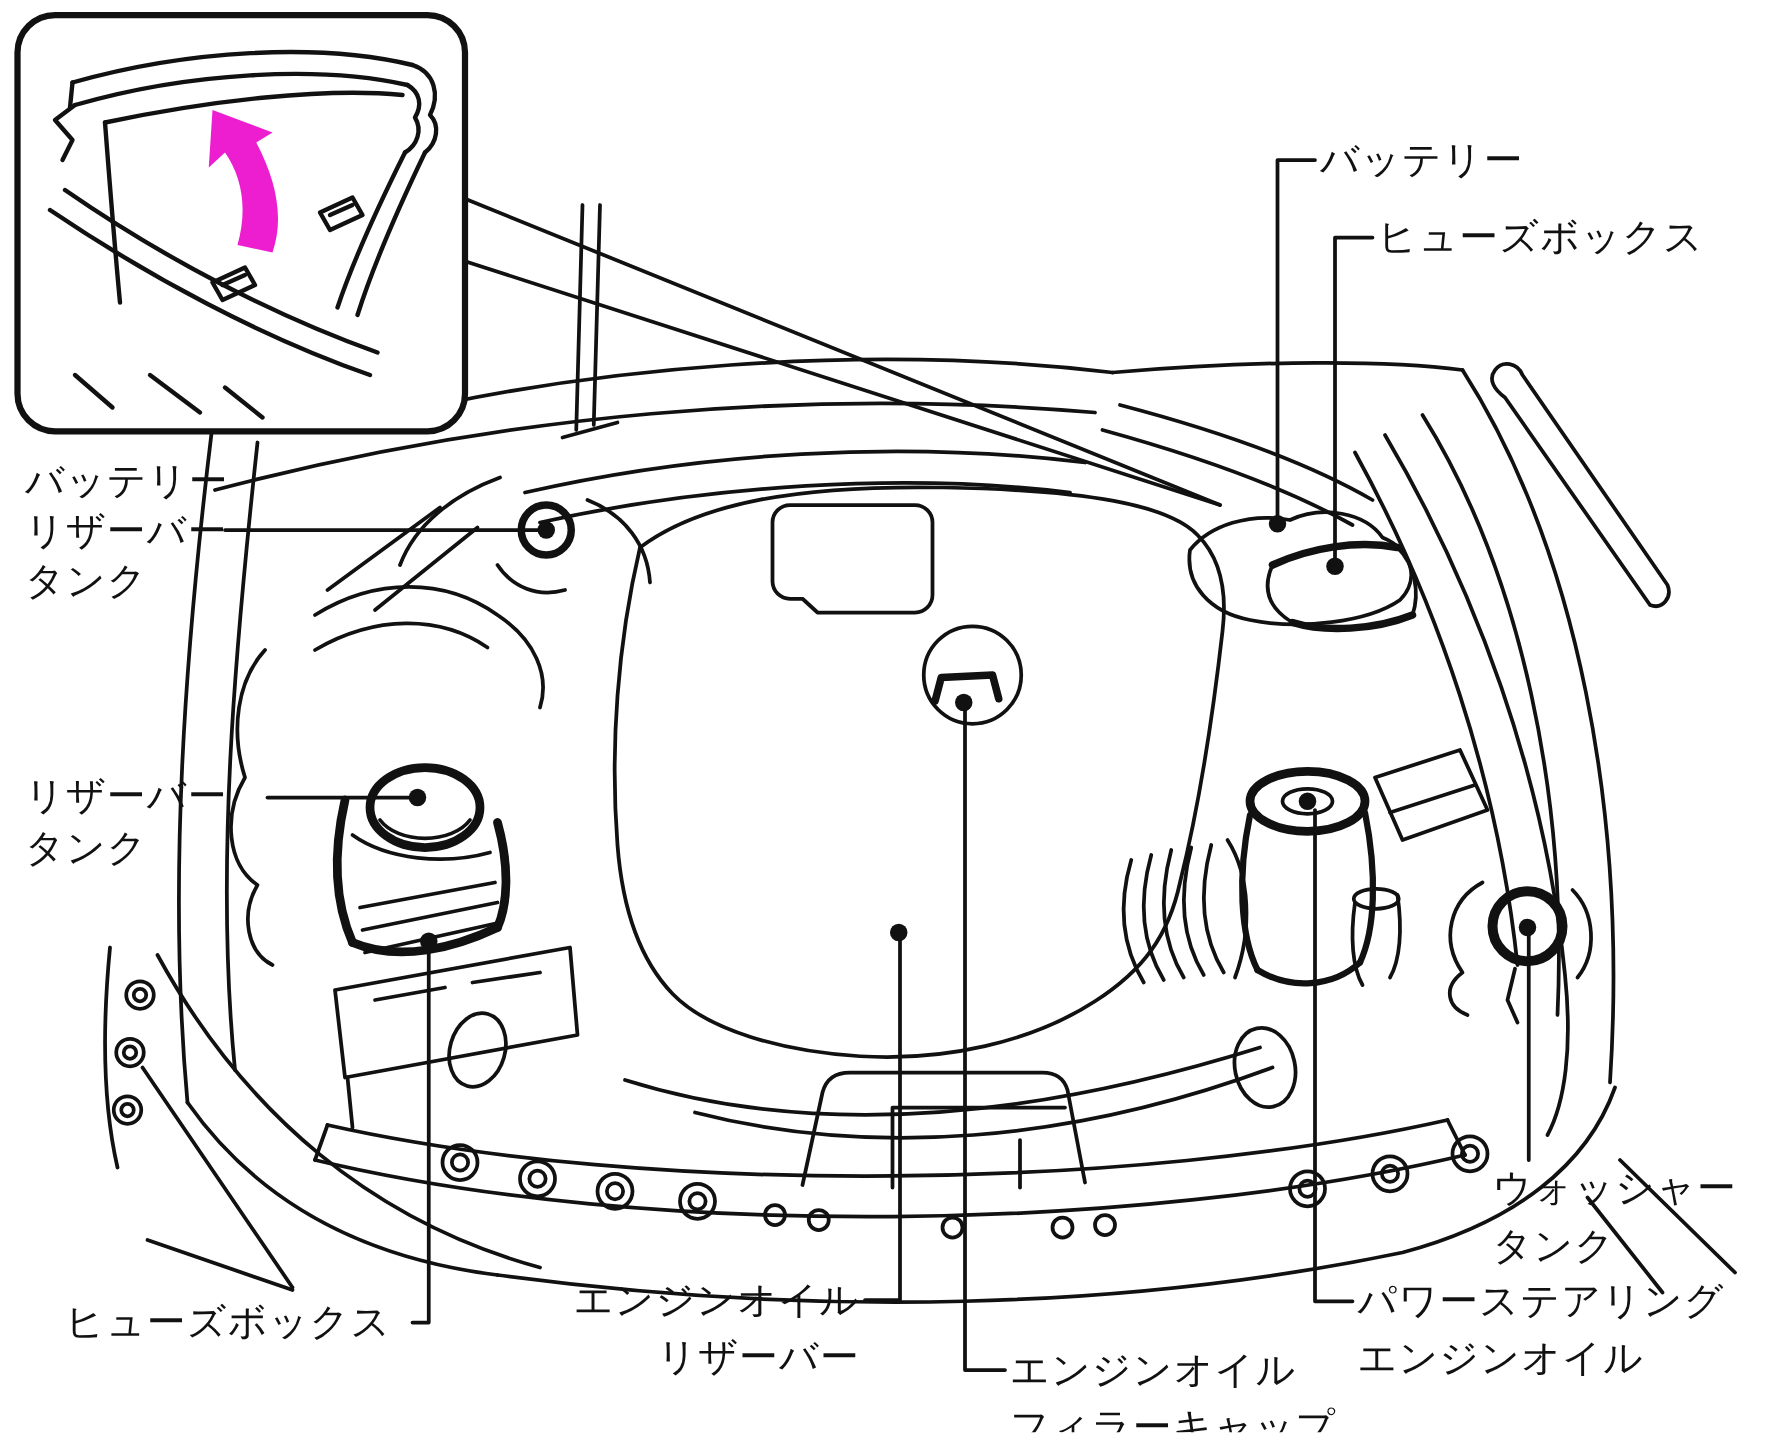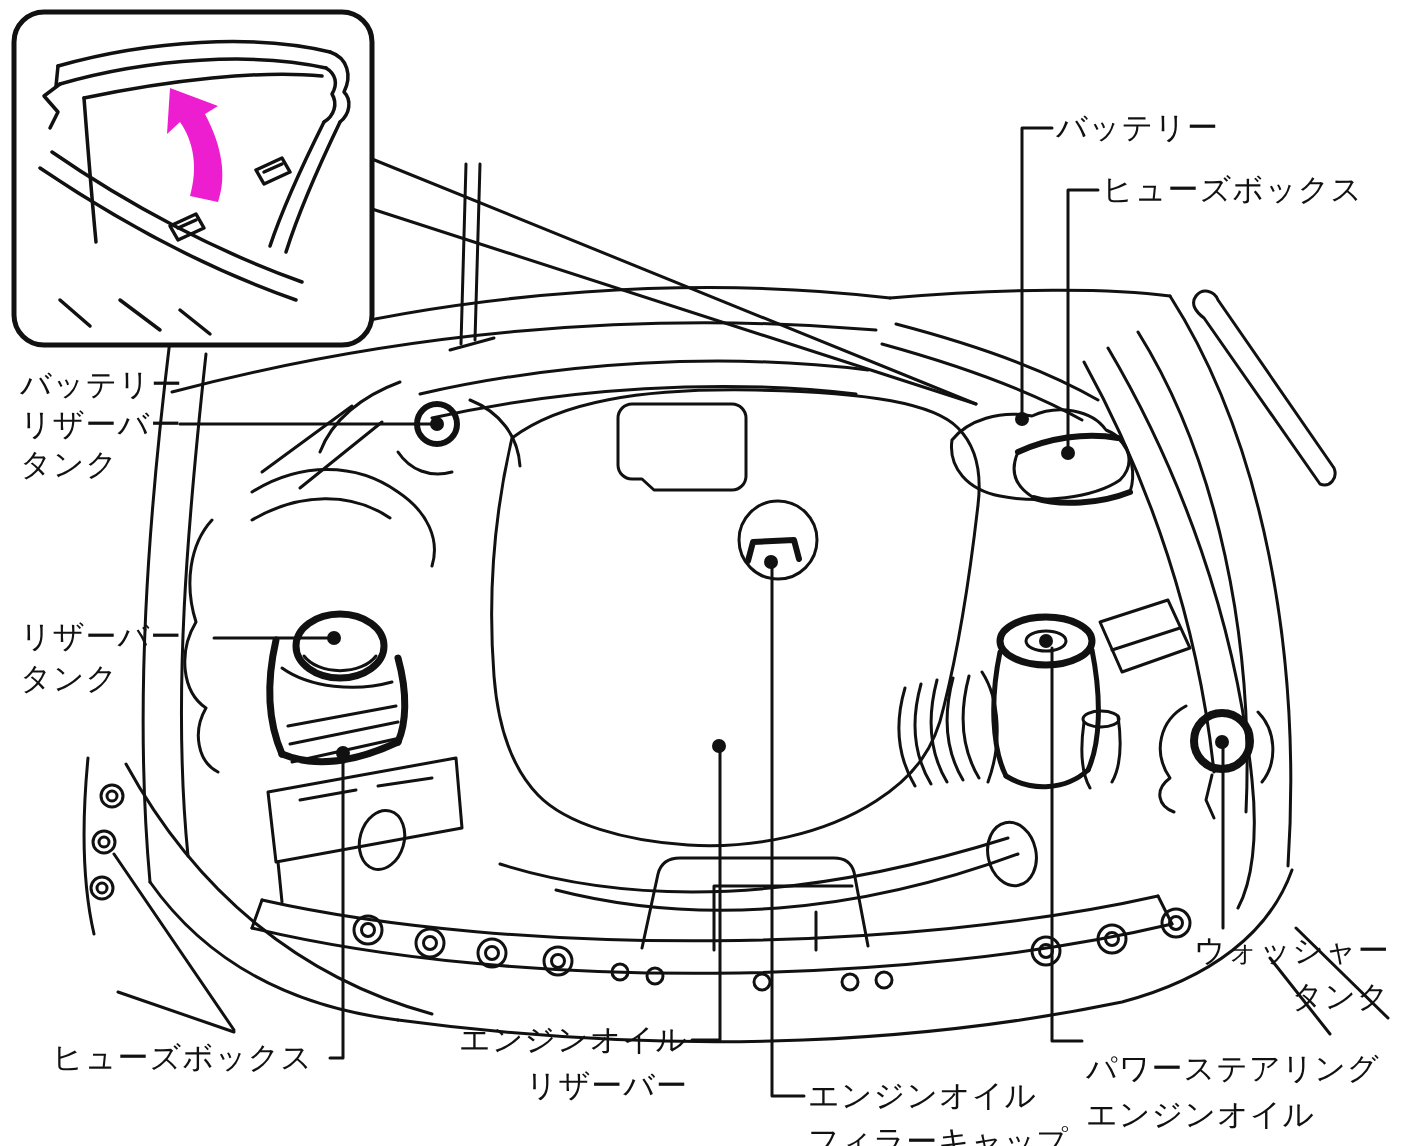--- a/index.html
+++ b/index.html
@@ -232,22 +232,22 @@
         <div>ヒューズボックス</div>
       </div>
       <div class="callout-label" style="top: 1017px; line-height: 46px; right: 730px; text-align: right;">
         <div>エンジンオイル</div>
         <div>リザーバー</div>
       </div>
       <div class="callout-label" style="top: 1073px; line-height: 46px; left: 808px;">
         <div>エンジンオイル</div>
         <div>フィラーキャップ</div>
       </div>
-      <div class="callout-label" style="top: 928px; line-height: 46px; left: 1194px; text-align: right;">
+      <div class="callout-label" style="top: 928px; line-height: 46px; left: 1194px;">
         <div>ウォッシャー</div>
         <div>タンク</div>
       </div>
-      <div class="callout-label" style="top: 1018px; line-height: 46px; left: 1086px; margin-top: 28px;">
+      <div class="callout-label" style="top: 1018px; line-height: 46px; left: 1086px;">
         <div>パワーステアリング</div>
         <div>エンジンオイル</div>
       </div>
     </div>
 </div>
 
 </body></html>

